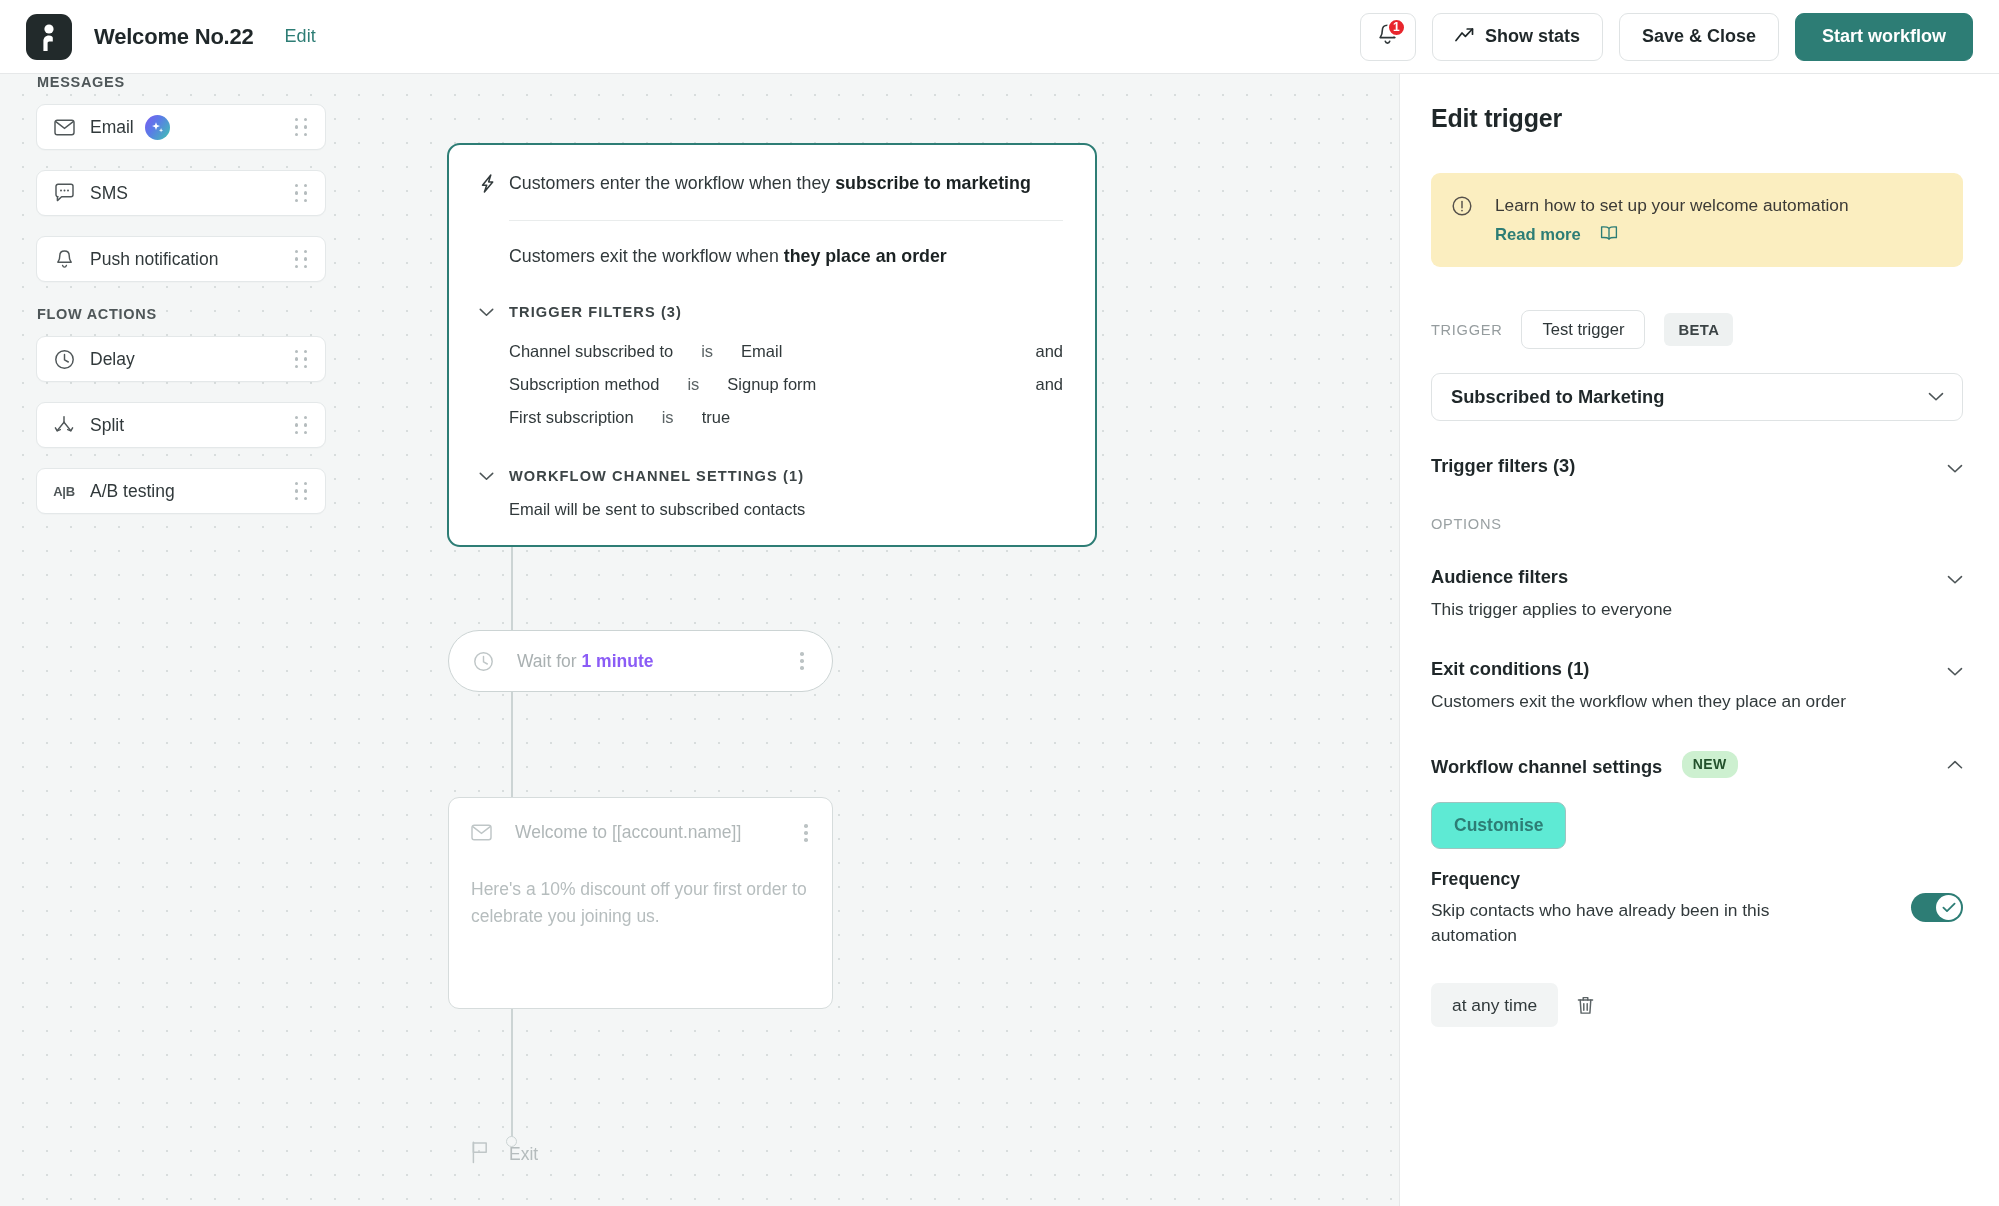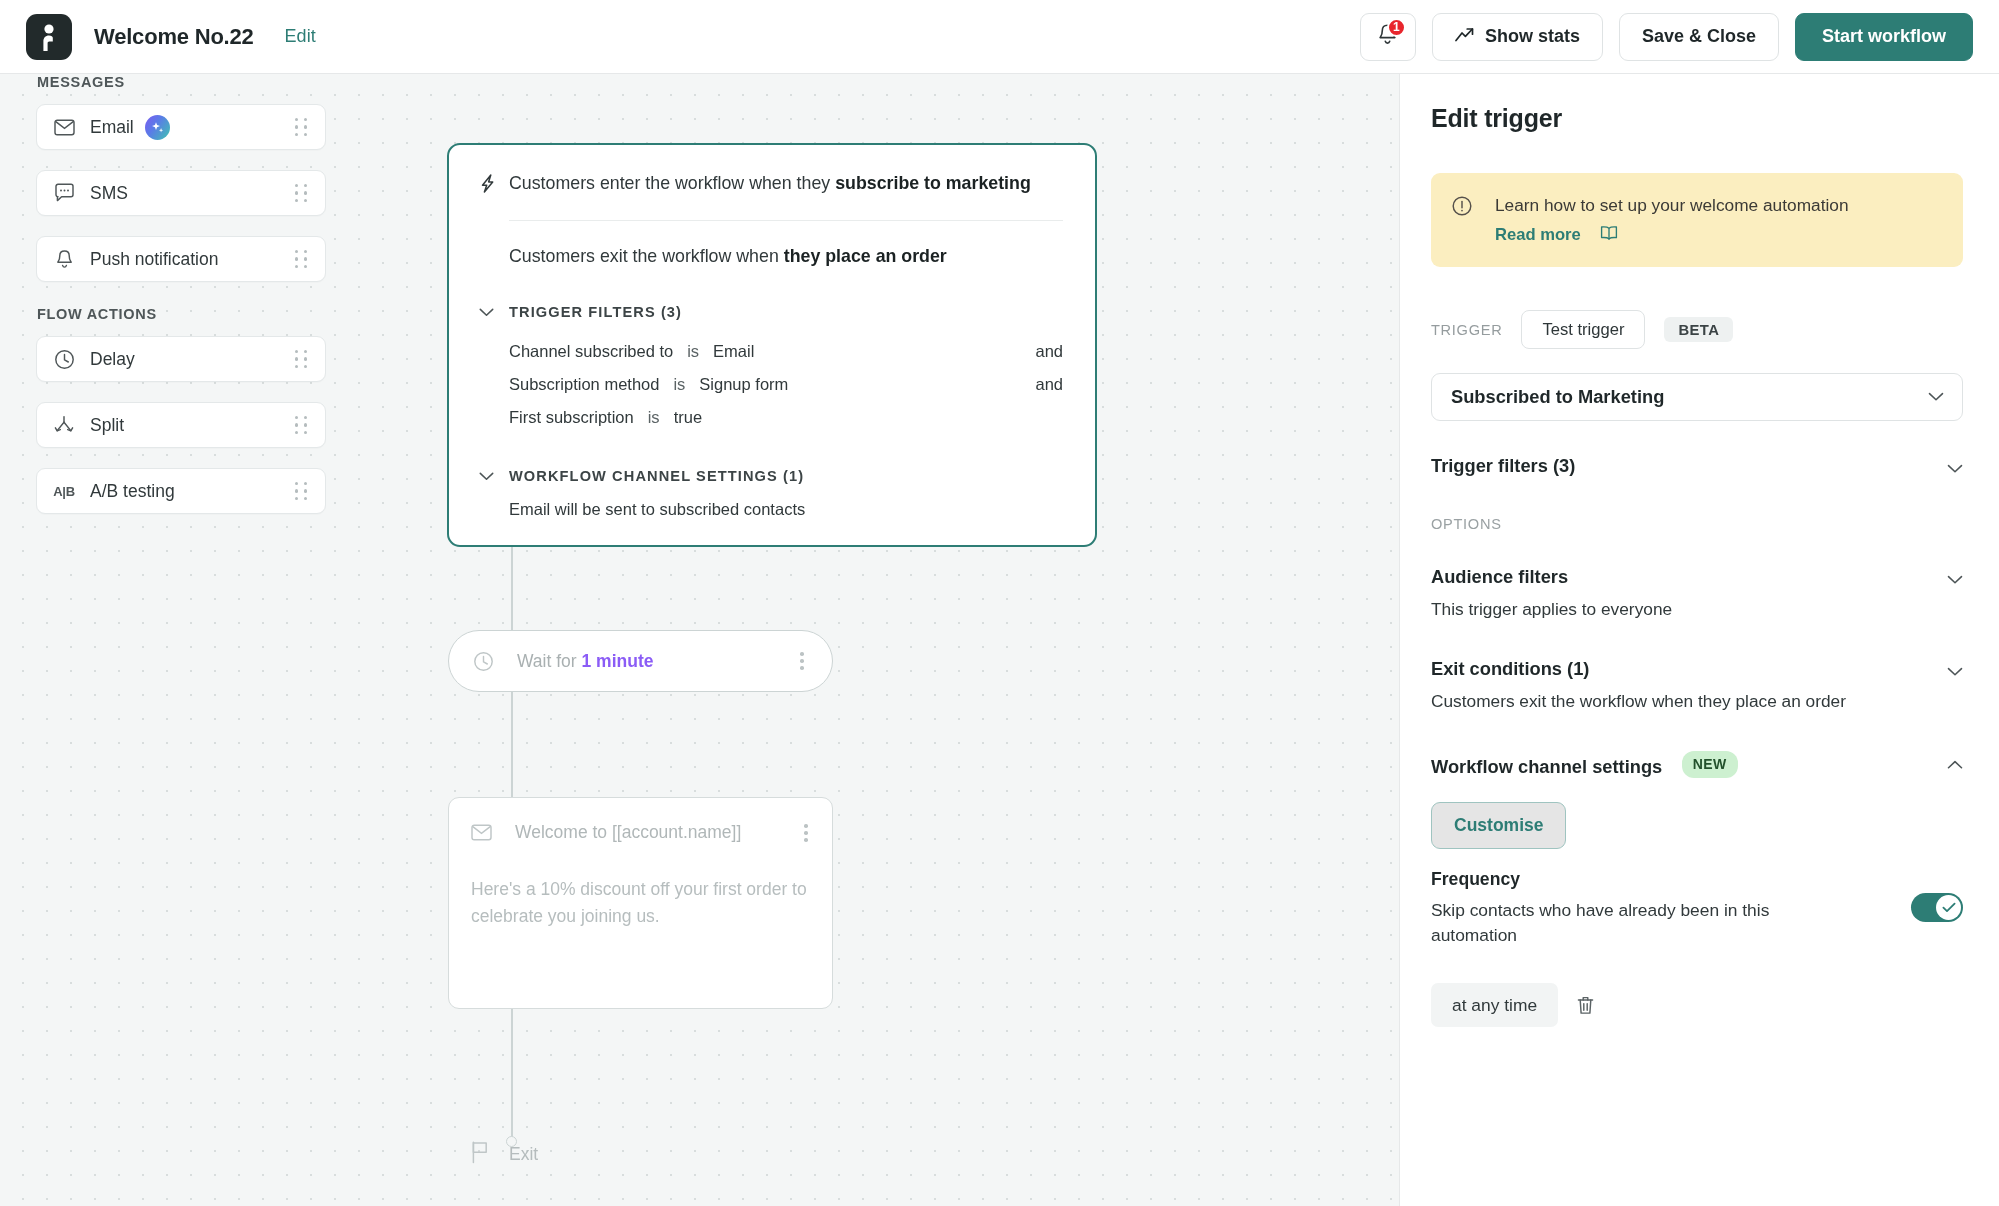--- a/index.html
+++ b/index.html
@@ -113,21 +113,21 @@
     margin: 33px 0 0 0; display: flex; align-items: center; gap: 15px;
     cursor: pointer;
   }
   .tc-section-title {
     font-size: 14.6px; font-weight: bold; letter-spacing: 1.1px; color: #3c4446;
   }
   .chev { color: #4d5557; display: block; }
   .tc-filters { margin: 14px 0 0 30px; }
   .tc-filter {
     display: flex; align-items: baseline; font-size: 16.5px; color: #31393b;
-    padding: 7px 0; gap: 14px;
+    padding: 7px 0; gap: 28px;
   }
   .tc-filter .fkey { }
   .tc-filter .fop { color: #5b6365; }
   .tc-filter .fval { }
   .tc-filter .fand { margin-left: auto; color: #31393b; }
   .tc-sub { margin: 15px 0 0 30px; font-size: 16.5px; color: #31393b; }
 
   .connector {
     position: absolute; background: #ccd4d4; width: 1.6px;
   }
@@ -192,21 +192,21 @@
   }
   .trig-label {
     font-size: 14.6px; color: #959c9e; letter-spacing: 0.7px;
   }
   .test-btn {
     height: 39px; padding: 0 20px; border: 1px solid #dfe3e4; border-radius: 8px;
     background: #fff; font-size: 16.6px; color: #2e3638; cursor: pointer;
     display: flex; align-items: center; font-family: "Liberation Sans", sans-serif;
   }
   .beta-chip {
-    height: 25px; padding: 0 14px; border-radius: 6px; background: #eef1f1;
+    height: 33px; padding: 0 14px; border-radius: 6px; background: #eef1f1;
     font-size: 14.8px; font-weight: bold; color: #3b4345; letter-spacing: 0.4px;
     display: flex; align-items: center;
   }
   .select-box {
     margin-top: 24px; height: 48px; border: 1px solid #dfe3e4; border-radius: 9px;
     display: flex; align-items: center; padding: 0 18px 0 19px; cursor: pointer;
   }
   .select-val { font-size: 18.3px; font-weight: bold; color: #1f2729; }
   .select-chev { margin-left: auto; color: #4d5557; }
 
@@ -220,21 +220,21 @@
     margin-top: 38px; font-size: 14.6px; color: #9aa1a3; letter-spacing: 0.7px;
   }
   .new-chip {
     margin-left: 15px; height: 27px; padding: 0 11px; border-radius: 12px;
     background: #cdf0d0; font-size: 14px; font-weight: bold; color: #23512c;
     display: inline-flex; align-items: center; letter-spacing: 0.4px;
     vertical-align: 3px;
   }
   .customise-btn {
     margin-top: 24px; height: 47px; padding: 0 22px;
-    border: 1px solid #9fc4c0; border-radius: 9px; background: #e5e5e5;
+    border: 1px solid #9fc4c0; border-radius: 9px; background: #5eead4;
     color: #2d7d75; font-size: 17.5px; font-weight: bold; cursor: pointer;
     display: inline-flex; align-items: center;
     font-family: "Liberation Sans", sans-serif;
   }
   .freq-block { margin-top: 20px; display: flex; align-items: flex-start; gap: 24px; }
   .freq-left { flex: 1 1 auto; padding-right: 24px; }
   .freq-title { font-size: 17.6px; font-weight: bold; color: #1f2729; }
   .freq-desc { font-size: 17.4px; color: #31393b; margin-top: 8px; line-height: 1.45; max-width: 380px; }
   .toggle {
     flex: 0 0 52px; width: 52px; height: 29px; border-radius: 15px;

